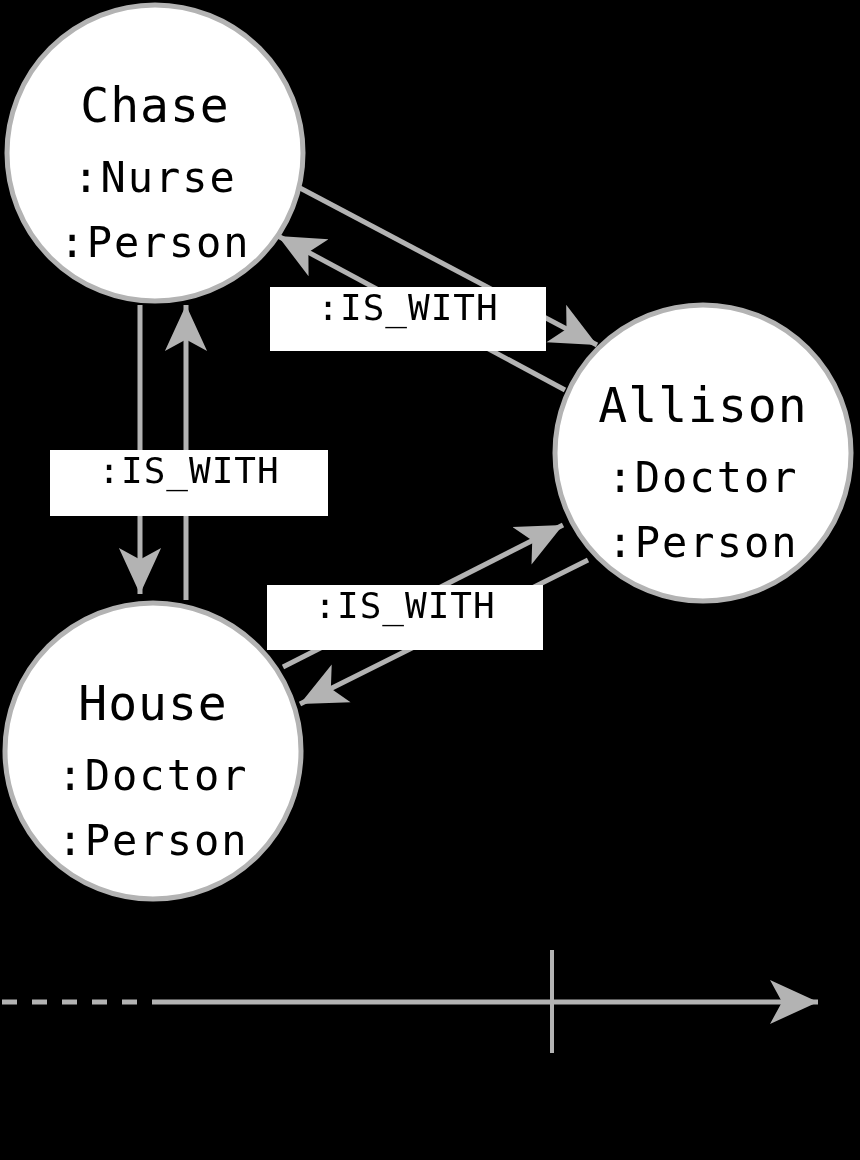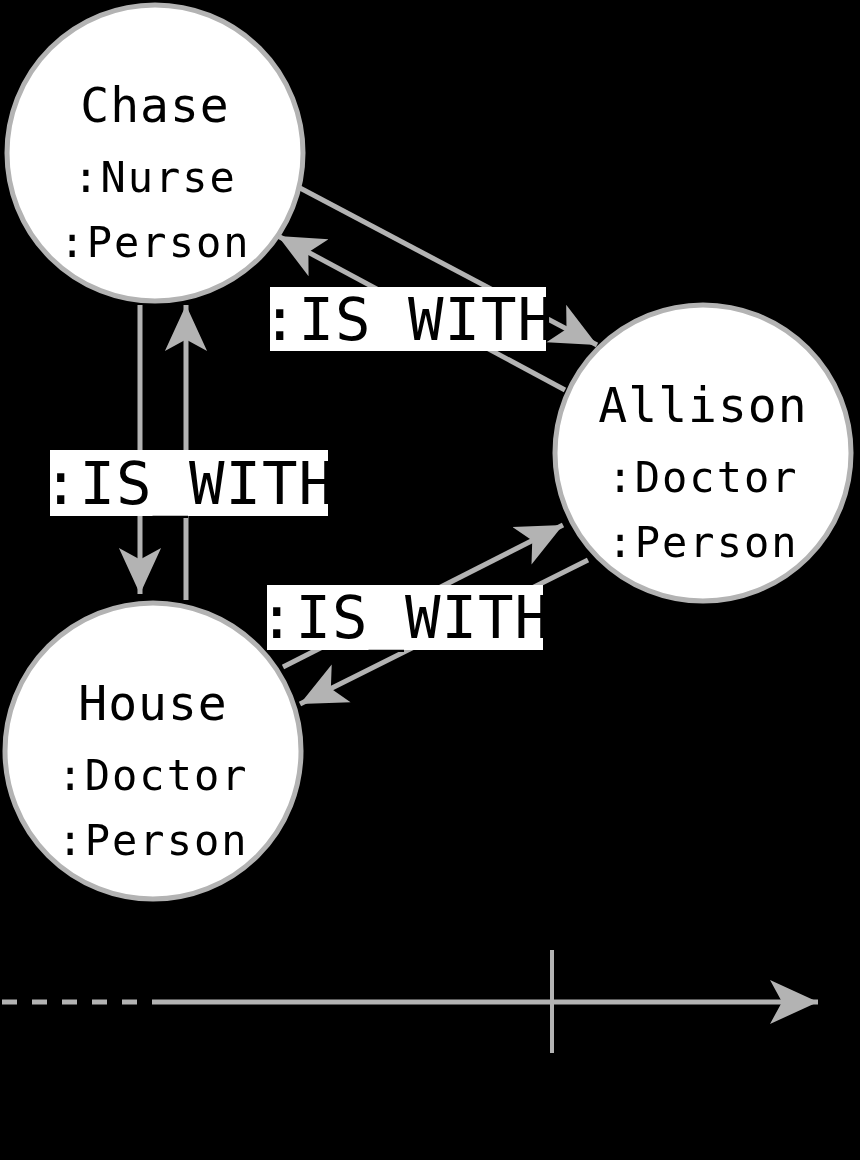--- a/index.html
+++ b/index.html
@@ -40,23 +40,22 @@
     letter-spacing: 1px;
   }
   .node-label {
     font-size: 42px;
     line-height: 66px;
     letter-spacing: 2px;
   }
   .edge-label {
     position: absolute;
     display: flex;
-    align-items: center;
     justify-content: center;
-    font-size: 59px;
+    font-size: 36px;
     letter-spacing: 1px;
     white-space: nowrap;
   }
 </style>
 </head>
 <body style="background: rgb(0, 0, 0);">
 
 <div class="stage" style="background: rgb(0, 0, 0); color: rgb(0, 0, 0);">
   <svg width="860" height="1160" viewBox="0 0 860 1160">
     <defs id="svg-defs">

